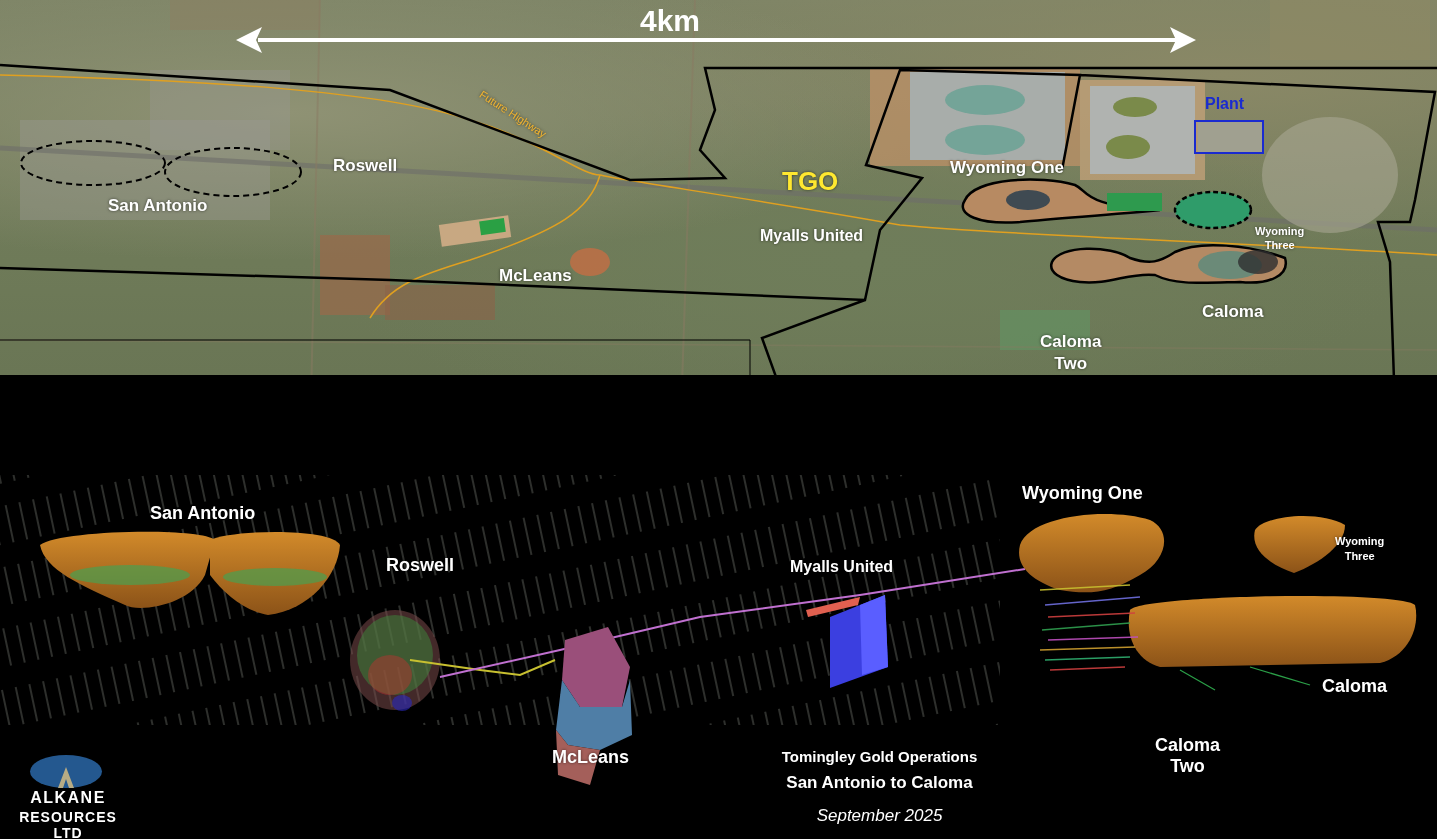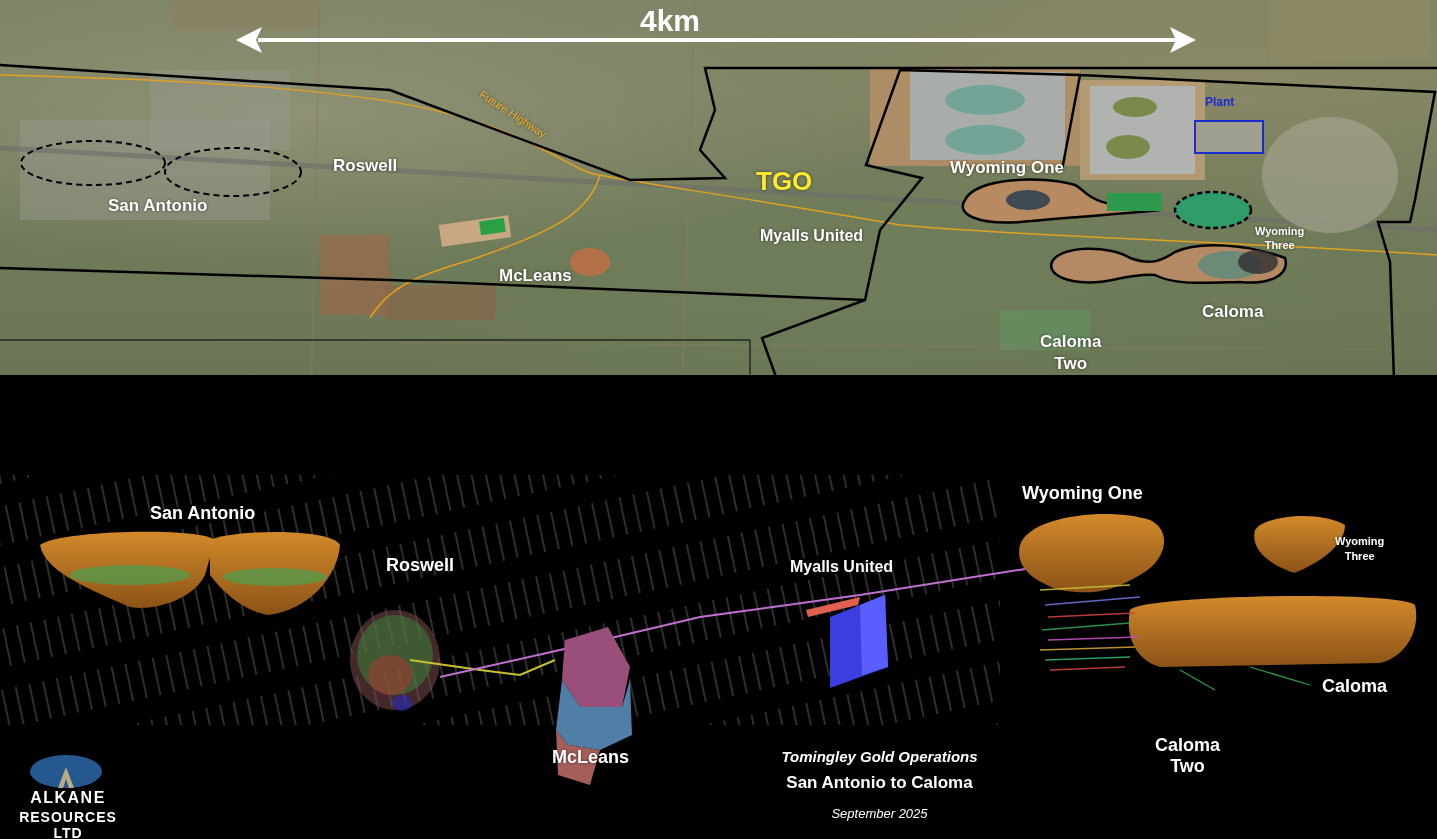--- a/index.html
+++ b/index.html
@@ -9,21 +9,21 @@
       radial-gradient(ellipse at 20% 30%, #8f9274 0%, transparent 40%),
       radial-gradient(ellipse at 60% 70%, #6f7d5a 0%, transparent 45%),
       radial-gradient(ellipse at 85% 20%, #8a8866 0%, transparent 40%),
       linear-gradient(180deg,#7d8466 0%,#727c5c 40%,#6e7a58 70%,#6a7655 100%);}
   .panel-bottom{position:absolute;left:0;top:445px;width:1437px;height:394px;background:#000;overflow:hidden;}
   svg{position:absolute;left:0;top:0;}
   .lbl{position:absolute;color:#fff;font-weight:bold;white-space:nowrap;text-shadow:0 0 3px rgba(0,0,0,.6);}
   .lbl.cn{text-align:center;margin-top:38px;}
   .scale-text{position:absolute;left:640px;top:4px;color:#fff;font-weight:bold;font-size:30px;font-family:"Liberation Sans",sans-serif;}
   .tgo{color:#ffe830;font-size:26px;}
-  .plant{color:#1a2bd0;font-size:12px;text-shadow:none;}
+  .plant{color:#1a2bd0;font-size:16px;text-shadow:none;}
   .footer-text{position:absolute;color:#fff;text-align:center;white-space:nowrap;}
   .logo{position:absolute;left:18px;top:755px;width:110px;height:70px;}
   .logo-ellipse{position:absolute;left:12px;top:0;width:72px;height:33px;border-radius:50%;background:#24588f;}
   .logo-text{position:absolute;left:0;top:34px;width:100px;color:#fff;font-weight:bold;font-size:16px;letter-spacing:1.5px;text-align:center;}
   .logo-sub{position:absolute;left:0;top:54px;width:100px;color:#fff;font-size:14px;letter-spacing:1px;text-align:center;font-weight:bold;}
 </style>
 </head>
 <body>
 
 <div class="panel-top">
@@ -80,21 +80,21 @@
     <ellipse cx="93" cy="163" rx="72" ry="22" fill="none" stroke="#000" stroke-width="2" stroke-dasharray="6,4"></ellipse>
     <ellipse cx="233" cy="172" rx="68" ry="24" fill="none" stroke="#000" stroke-width="2" stroke-dasharray="6,4"></ellipse>
 
     <line x1="258" y1="40" x2="1176" y2="40" stroke="#fff" stroke-width="4"></line>
     <polygon points="236,40 262,27 256,40 262,53" fill="#fff"></polygon>
     <polygon points="1196,40 1170,27 1176,40 1170,53" fill="#fff"></polygon>
   </svg>
 
   <div class="scale-text">4km</div>
   <div class="lbl" style="left:484px;top:88px;font-size:11px;color:#f2b430;font-weight:normal;transform:rotate(33deg);transform-origin:left top;">Future Highway</div>
-  <div class="lbl tgo" style="left:756px;top:166px;">TGO</div>
+  <div class="lbl tgo" style="left:782px;top:166px;">TGO</div>
   <div class="lbl plant" style="left:1205px;top:95px;">Plant</div>
 
   <div class="lbl" style="left:108px;top:196px;font-size:17px;">San Antonio</div>
   <div class="lbl" style="left:333px;top:156px;font-size:17px;">Roswell</div>
   <div class="lbl" style="left:499px;top:266px;font-size:17px;">McLeans</div>
   <div class="lbl" style="left:760px;top:227px;font-size:16px;">Myalls United</div>
   <div class="lbl" style="left:950px;top:158px;font-size:17px;">Wyoming One</div>
   <div class="lbl cn" style="left:1255px;top:186px;font-size:11px;line-height:14px;">
     <div>Wyoming</div>
     <div>Three</div>
@@ -170,23 +170,23 @@
     <div>Wyoming</div>
     <div>Three</div>
   </div>
   <div class="lbl cn" style="left:1155px;top:252px;font-size:18px;line-height:21px;">
     <div>Caloma</div>
     <div>Two</div>
   </div>
   <div class="lbl" style="left:1322px;top:231px;font-size:18px;">Caloma</div>
 </div>
 
-<div class="footer-text" style="left:762px;top:748px;width:235px;font-size:15px;font-weight:bold;font-style:italic;">Tomingley Gold Operations</div>
+<div class="footer-text" style="left:762px;top:748px;width:235px;font-size:15px;font-weight:bold;">Tomingley Gold Operations</div>
 <div class="footer-text" style="left:762px;top:773px;width:235px;font-size:17px;font-weight:bold;">San Antonio to Caloma</div>
-<div class="footer-text" style="left:762px;top:806px;width:235px;font-size:13px;font-style:italic;">September 2025</div>
+<div class="footer-text" style="left:762px;top:806px;width:235px;font-size:17px;font-style:italic;">September 2025</div>
 
 <div class="logo">
   <div class="logo-ellipse"></div>
   <svg width="110" height="40" style="left:0;top:0;">
     <polygon points="48,12 40,33 45,33 48,24 51,33 56,33" fill="#b8ac84"></polygon>
   </svg>
   <div class="logo-text">ALKANE</div>
   <div class="logo-sub">RESOURCES LTD</div>
 </div>
 

